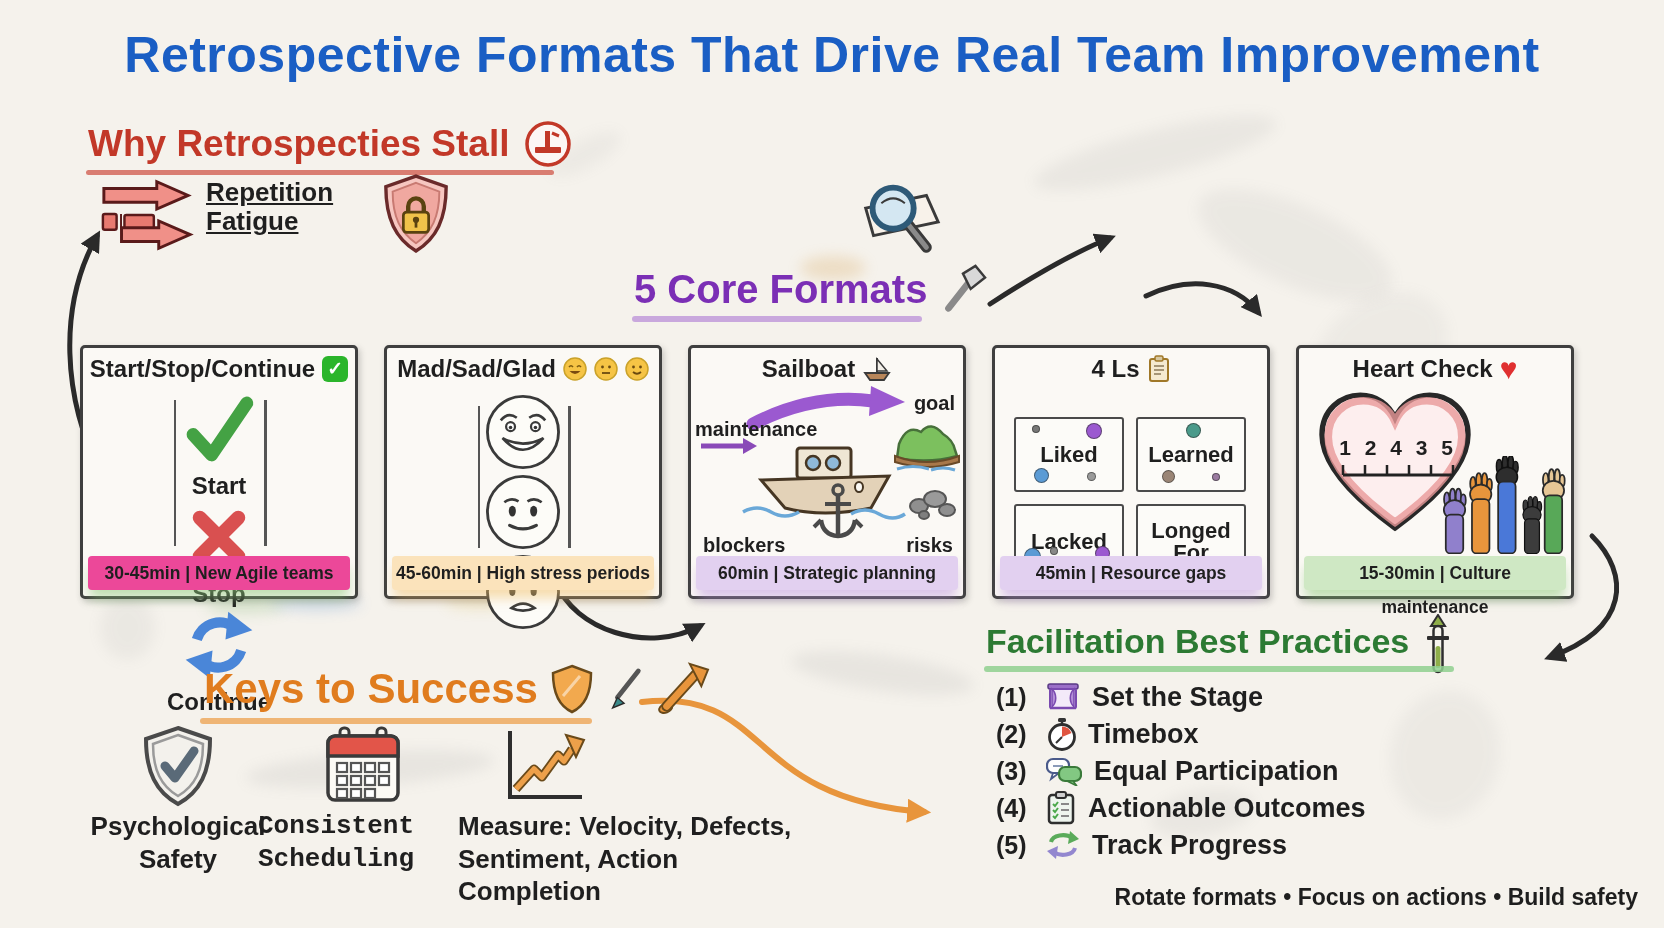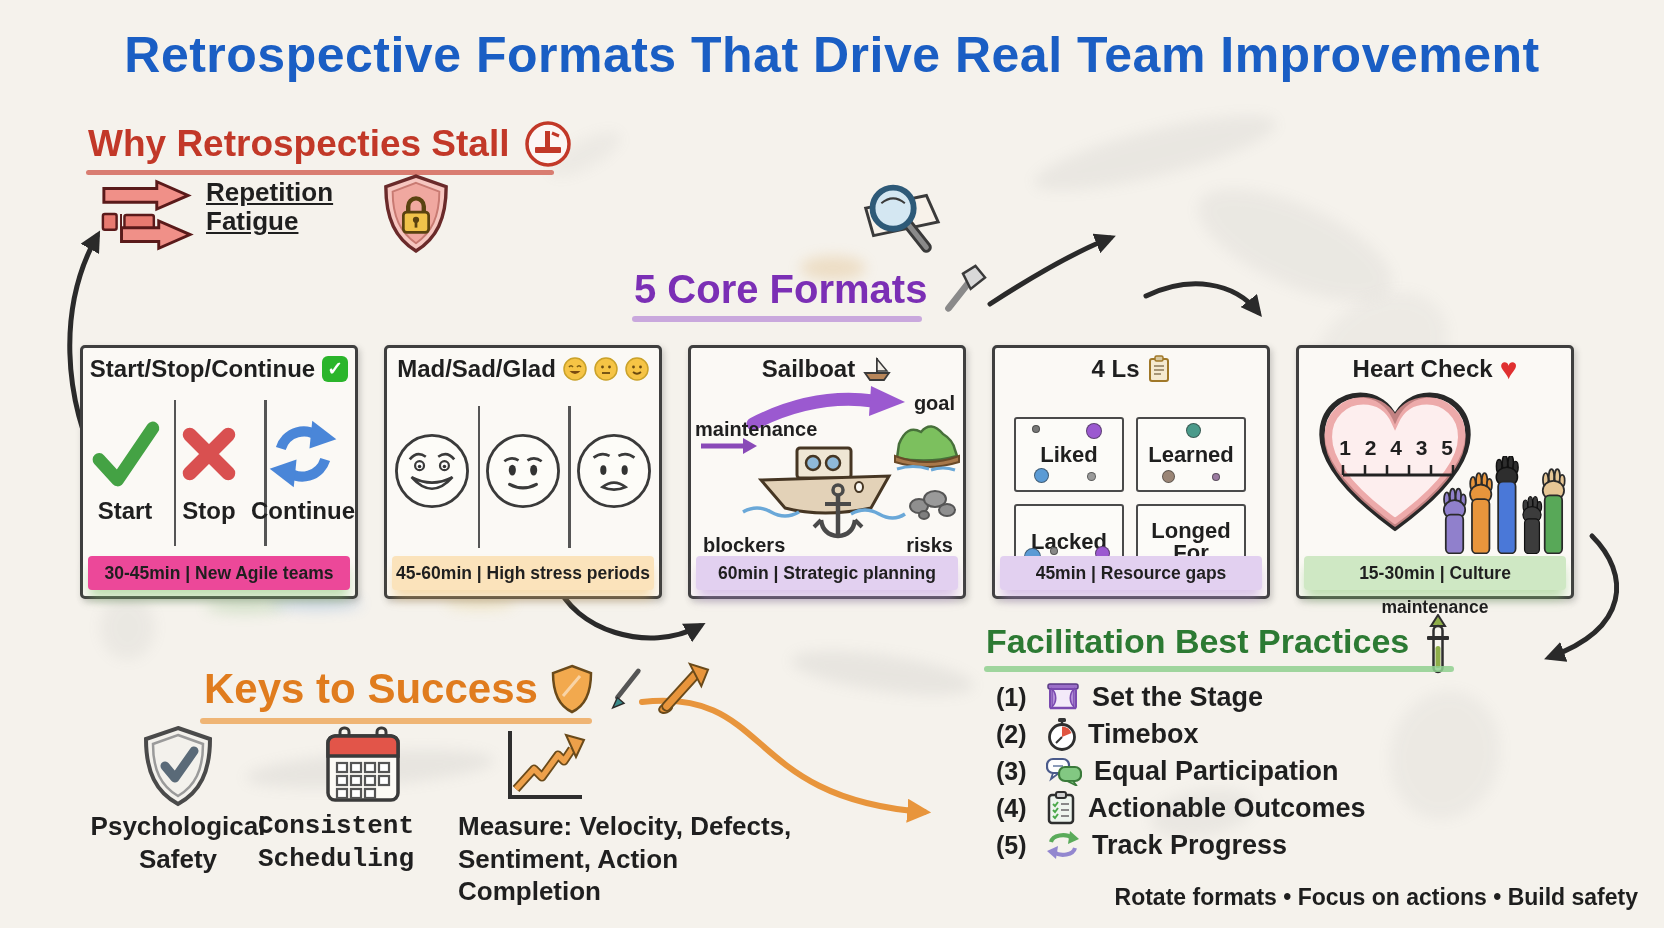--- a/index.html
+++ b/index.html
@@ -34,21 +34,21 @@
         border:3px solid #3f3f3f;border-radius:5px;box-shadow:2px 3px 6px rgba(60,60,60,.25);}
   #card1{left:80px;} #card2{left:384px;} #card3{left:688px;} #card4{left:992px;} #card5{left:1296px;}
   .card-title{margin-top:7px;text-align:center;font-size:24px;display:flex;justify-content:center;align-items:center;gap:7px;}
   .card-footer{position:absolute;left:5px;right:5px;bottom:6px;height:34px;line-height:34px;text-align:center;
                font-size:17.5px;border-radius:4px;}
   #card1 .card-footer{background:#ec4899;box-shadow:0 10px 12px -2px rgba(140,200,120,.55);}
   #card2 .card-footer{background:#fbe3bb;box-shadow:0 10px 12px -2px rgba(240,190,100,.5);}
   #card3 .card-footer{background:#e2d0f0;box-shadow:0 10px 12px -2px rgba(190,150,220,.55);}
   #card4 .card-footer{background:#e2d0f0;box-shadow:0 10px 12px -2px rgba(190,150,220,.55);}
   #card5 .card-footer{background:#cfe8c4;box-shadow:0 10px 12px -2px rgba(140,200,120,.55);}
-  .cols{position:absolute;top:44px;left:0;right:0;bottom:46px;display:flex;}
+  .cols{position:absolute;top:44px;left:0;right:0;bottom:46px;display:flex;flex-direction:column;}
   .col{flex:1;display:flex;flex-direction:column;align-items:center;justify-content:center;gap:6px;}
   .col-label{font-size:24px;}
   .vline{position:absolute;top:52px;bottom:50px;width:2.5px;background:#555;}
   .vl1{left:33.3%;} .vl2{left:66.6%;}
   .cbx{width:26px;height:26px;background:#2bb52b;border-radius:6px;color:#fff;font-size:19px;line-height:26px;text-align:center;}
   .cbx::after{content:"✓";}
   .heart-glyph{color:#e03030;font-size:30px;line-height:26px;}
   .heart-glyph::after{content:"♥";}
   .sb-label{position:absolute;font-size:20px;}
   .quad{position:absolute;left:19px;top:46px;display:grid;grid-template-columns:110px 110px;gap:12px;margin-top:23px;}

